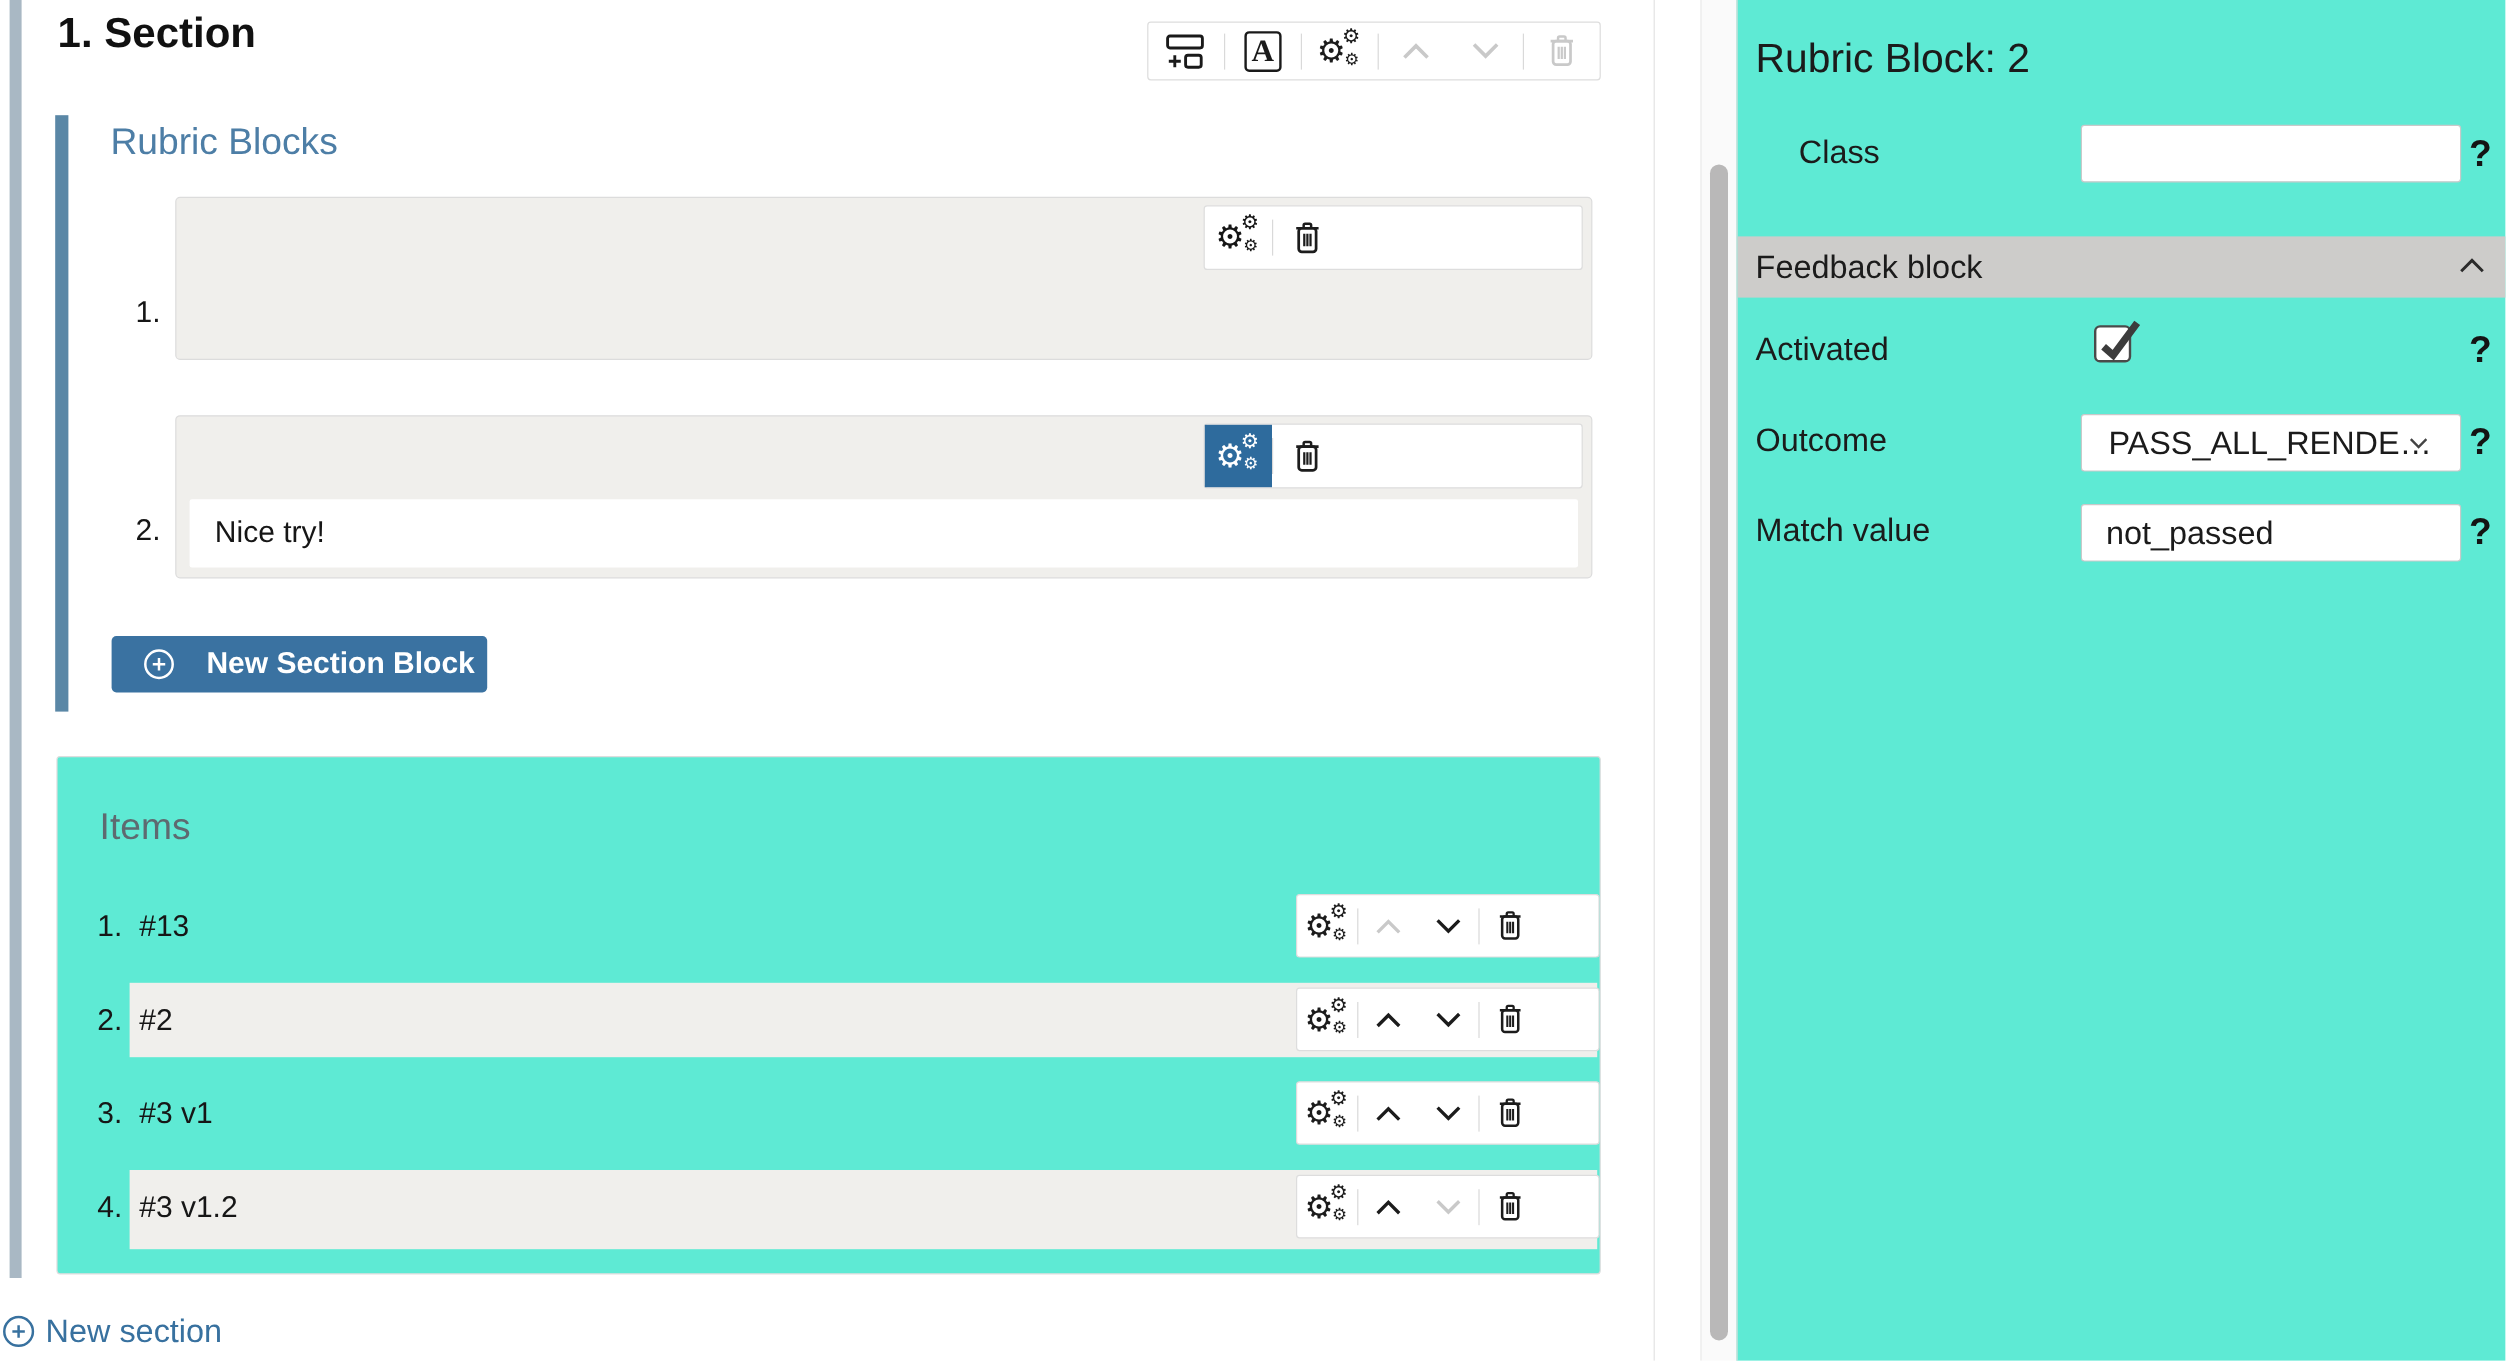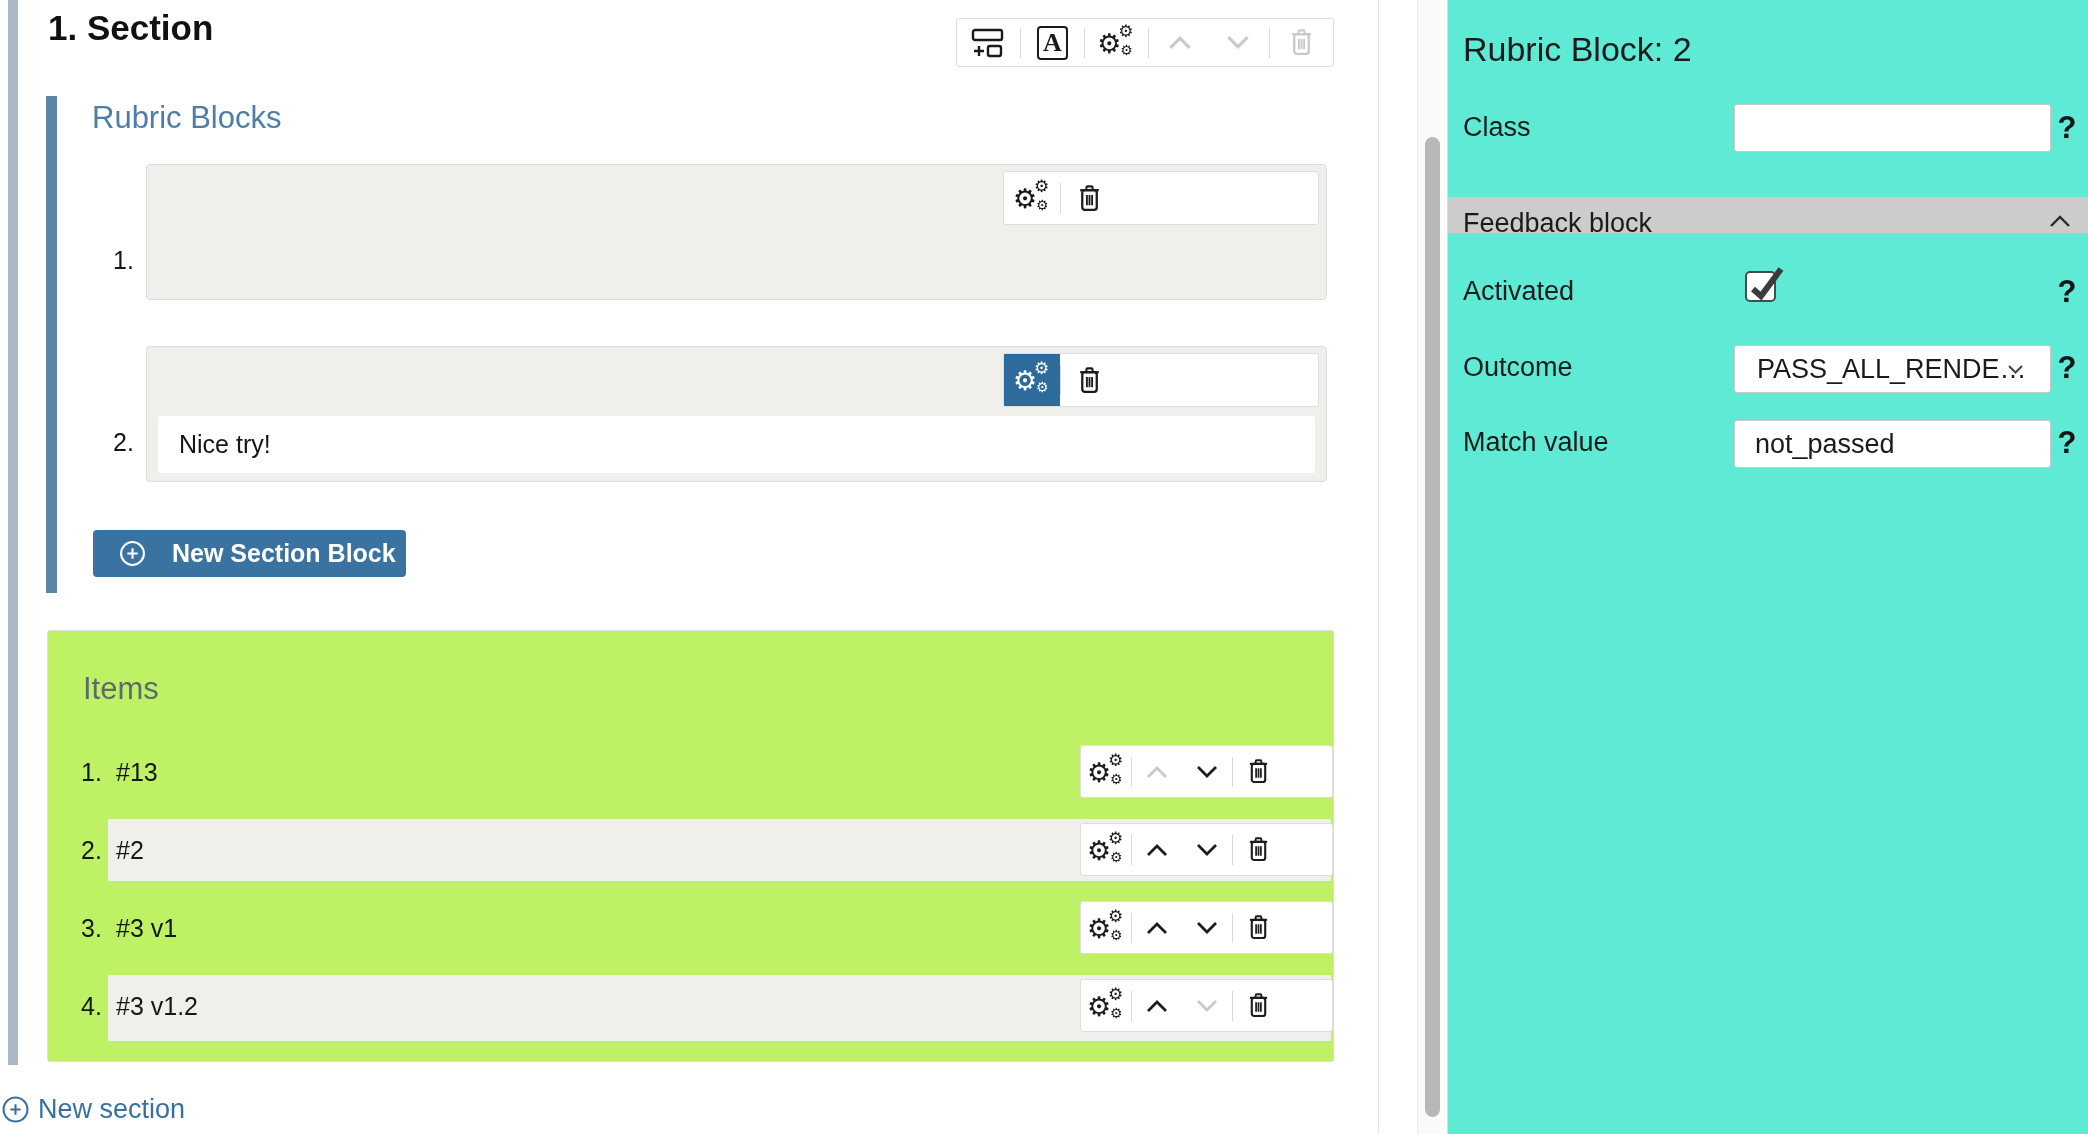--- a/index.html
+++ b/index.html
@@ -51,21 +51,21 @@
   .rblock-num { position:absolute; left:-34px; top:81px; font-size:25px; color:#161616; }
   .rblock-content { position:absolute; left:11px; right:11px; top:69px; height:57px; background:#fff;
                     border-radius:2px; display:flex; align-items:center; padding-left:21px; font-size:25px; }
 
   
   #new-rubric-btn { left:93px; top:530px; width:313px; height:47px; background:#3a72a1; border-radius:4px;
                     color:#fff; display:flex; align-items:center; padding-left:26px; gap:26px;
                     font-size:25px; font-weight:bold; cursor:pointer; }
 
   
-  #items-panel { left:47px; top:630px; width:1287px; height:432px; background:#bef264;
+  #items-panel { left:47px; top:630px; width:1287px; height:432px; background:#5eead4;
                  border:1px solid #ddd; border-radius:3px; }
   #items-heading { position:absolute; left:35px; top:40px; font-size:31px; color:#5e6a70; }
   .irow { position:absolute; left:0; right:2px; height:62px; }
   .irow-bg { position:absolute; left:60px; right:0; top:0; bottom:0; background:transparent; }
   .irow-bg.shade { background:#f0efec; }
   .irow-num { position:absolute; left:33px; top:0; line-height:62px; font-size:25px; }
   .irow-label { position:absolute; left:68px; top:0; line-height:62px; font-size:25px; }
   .irow-toolbar { position:absolute; left:1032px; top:4px; width:253px; height:53px; }
   .irow-toolbar .tcell { width:50px; }
 
@@ -79,21 +79,21 @@
   #scroll-thumb { left:1425px; top:137px; width:15px; height:980px; border-radius:8px; background:#b9b8b8; }
 
   
   #props { left:1447px; top:0; width:641px; height:1134px; background:#5eead4; border-left:1px solid #dfdedd; }
   #props-title { position:absolute; left:15px; top:30px; font-size:34px; color:#1b1b1b; }
   .plabel { position:absolute; left:15px; font-size:27px; color:#1b1b1b; }
   .pfield { position:absolute; left:286px; width:317px; height:48px; background:#fff;
             border:1px solid #c9c9c9; border-radius:3px; font-size:27px; color:#1b1b1b; }
   input.pfield { padding:0 20px; font-family:"Liberation Sans", sans-serif; outline:none; }
   .phelp { position:absolute; left:606px; width:26px; text-align:center; font-size:31px; font-weight:bold; color:#141414; cursor:pointer; }
-  #feedback-header { position:absolute; left:0; right:0; top:197px; height:36px; background:#cdccca; cursor:pointer; }
+  #feedback-header { position:absolute; left:0; right:0; top:197px; height:51px; background:#cdccca; cursor:pointer; }
   #feedback-header .hdr-label { position:absolute; left:15px; top:11px; font-size:27px; color:#1b1b1b; }
   #feedback-header .caret { position:absolute; right:17px; top:18px; }
   #activated-box { position:absolute; left:297px; top:271px; width:31px; height:31px; background:#fff;
                    border:2px solid #4a4a4a; border-radius:5px; cursor:pointer; }
   #activated-box svg { position:absolute; left:-2px; top:-10px; overflow:visible; }
   #outcome-select { top:345px; cursor:pointer; }
   #outcome-select .sel-text { position:absolute; left:22px; top:8px; white-space:nowrap; }
   #outcome-select .sel-chevron { position:absolute; right:26px; top:18px; }
 
   svg { display:block; }
@@ -355,21 +355,21 @@
   <span>New section</span>
 </div>
 
 <div id="main-border" class="abs"></div>
 <div id="scroll-track" class="abs"></div>
 <div id="scroll-thumb" class="abs"></div>
 
 <div id="props" class="abs">
   <div id="props-title">Rubric Block: 2</div>
 
-  <div class="plabel" style="top:112px;">Class</div>
+  <div class="plabel" style="top:112px;margin-left:36px;">Class</div>
   <input class="pfield" style="top: 104px;" value="">
   <div class="phelp" style="top:110px;">?</div>
 
   <div id="feedback-header">
     <div class="hdr-label">Feedback block</div>
     <svg class="caret" width="22" height="13" viewBox="0 0 22 13">
       <polyline points="2,11 11,2 20,11" fill="none" stroke="#2b2b2b" stroke-width="2.4"></polyline>
     </svg>
   </div>
 

